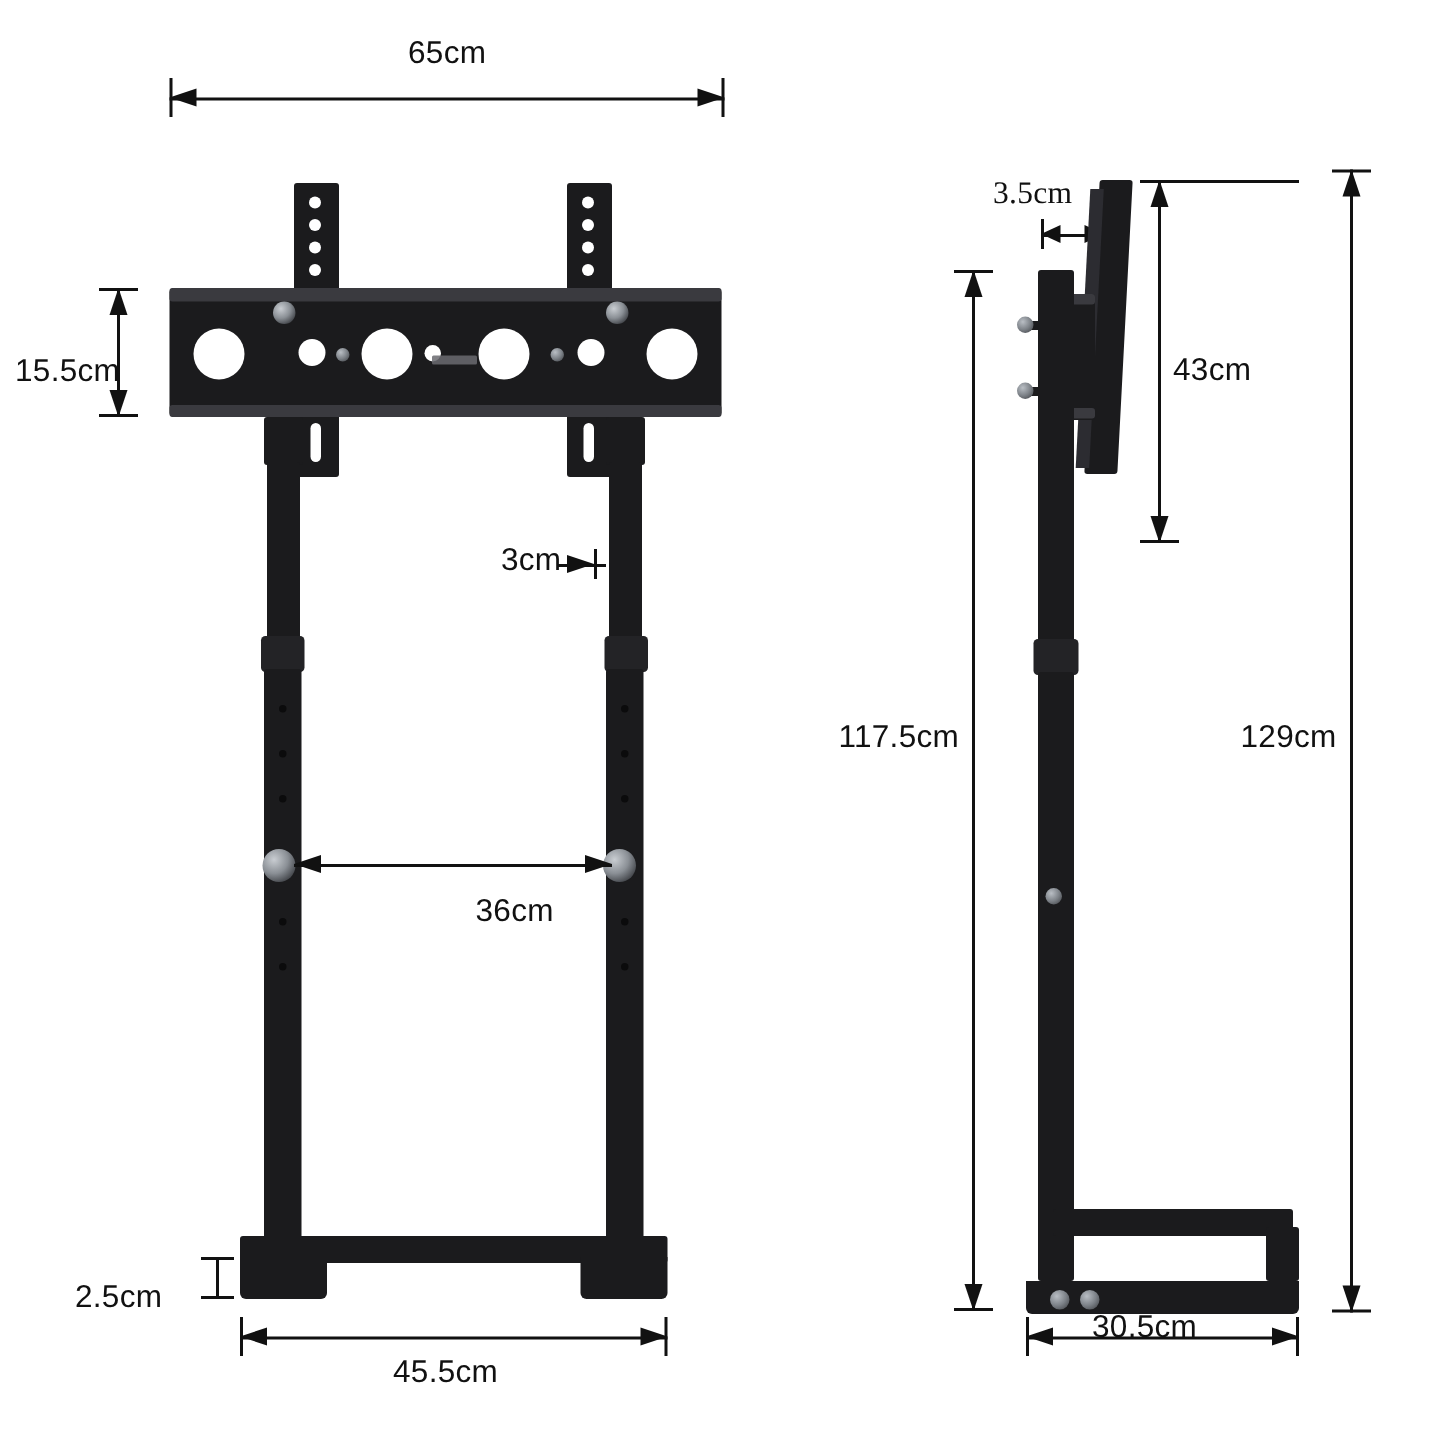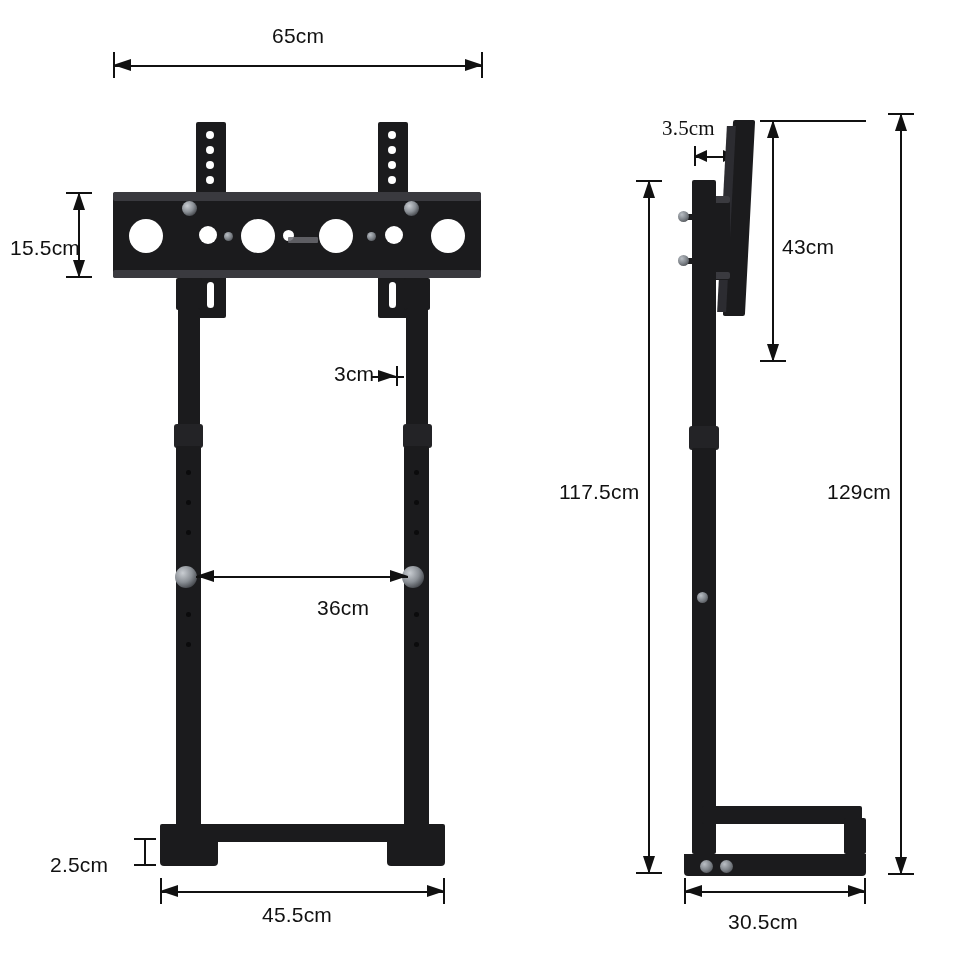--- a/index.html
+++ b/index.html
@@ -242,17 +242,17 @@
     <div>
       <div class="ln-h" style="left:684px;top:891px;width:182px;"></div>
       <div class="ln-v" style="left:684px;top:878px;height:26px;"></div>
       <div class="ln-v" style="left:864px;top:878px;height:26px;"></div>
       <svg class="arrowline" style="left:684px;top:884px;width:26px;height:15px;">
         <polygon points="0,7 18,1 18,13" fill="#111"></polygon>
       </svg>
       <svg class="arrowline" style="left:844px;top:884px;width:26px;height:15px;">
         <polygon points="22,7 4,1 4,13" fill="#111"></polygon>
       </svg>
-      <div class="dimtext" style="left:728px;top:910px;">30.5cm</div>
+      <div class="dimtext" style="left:728px;top:873px;">30.5cm</div>
     </div>
   </div>
 
 </div>
 
 </body></html>

